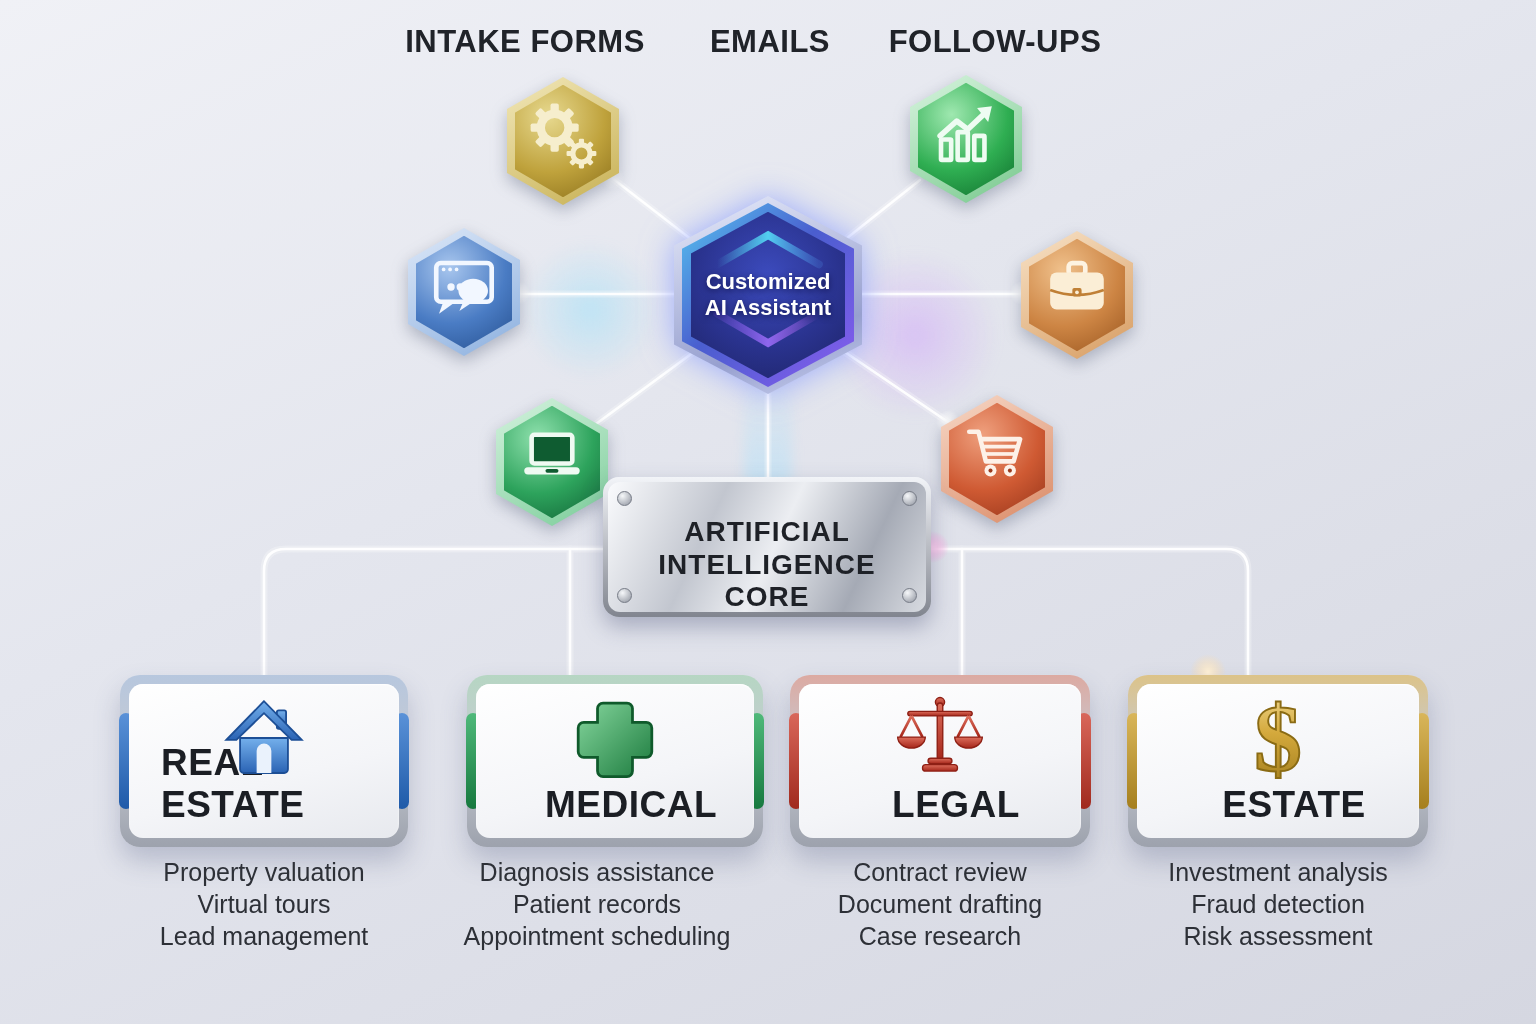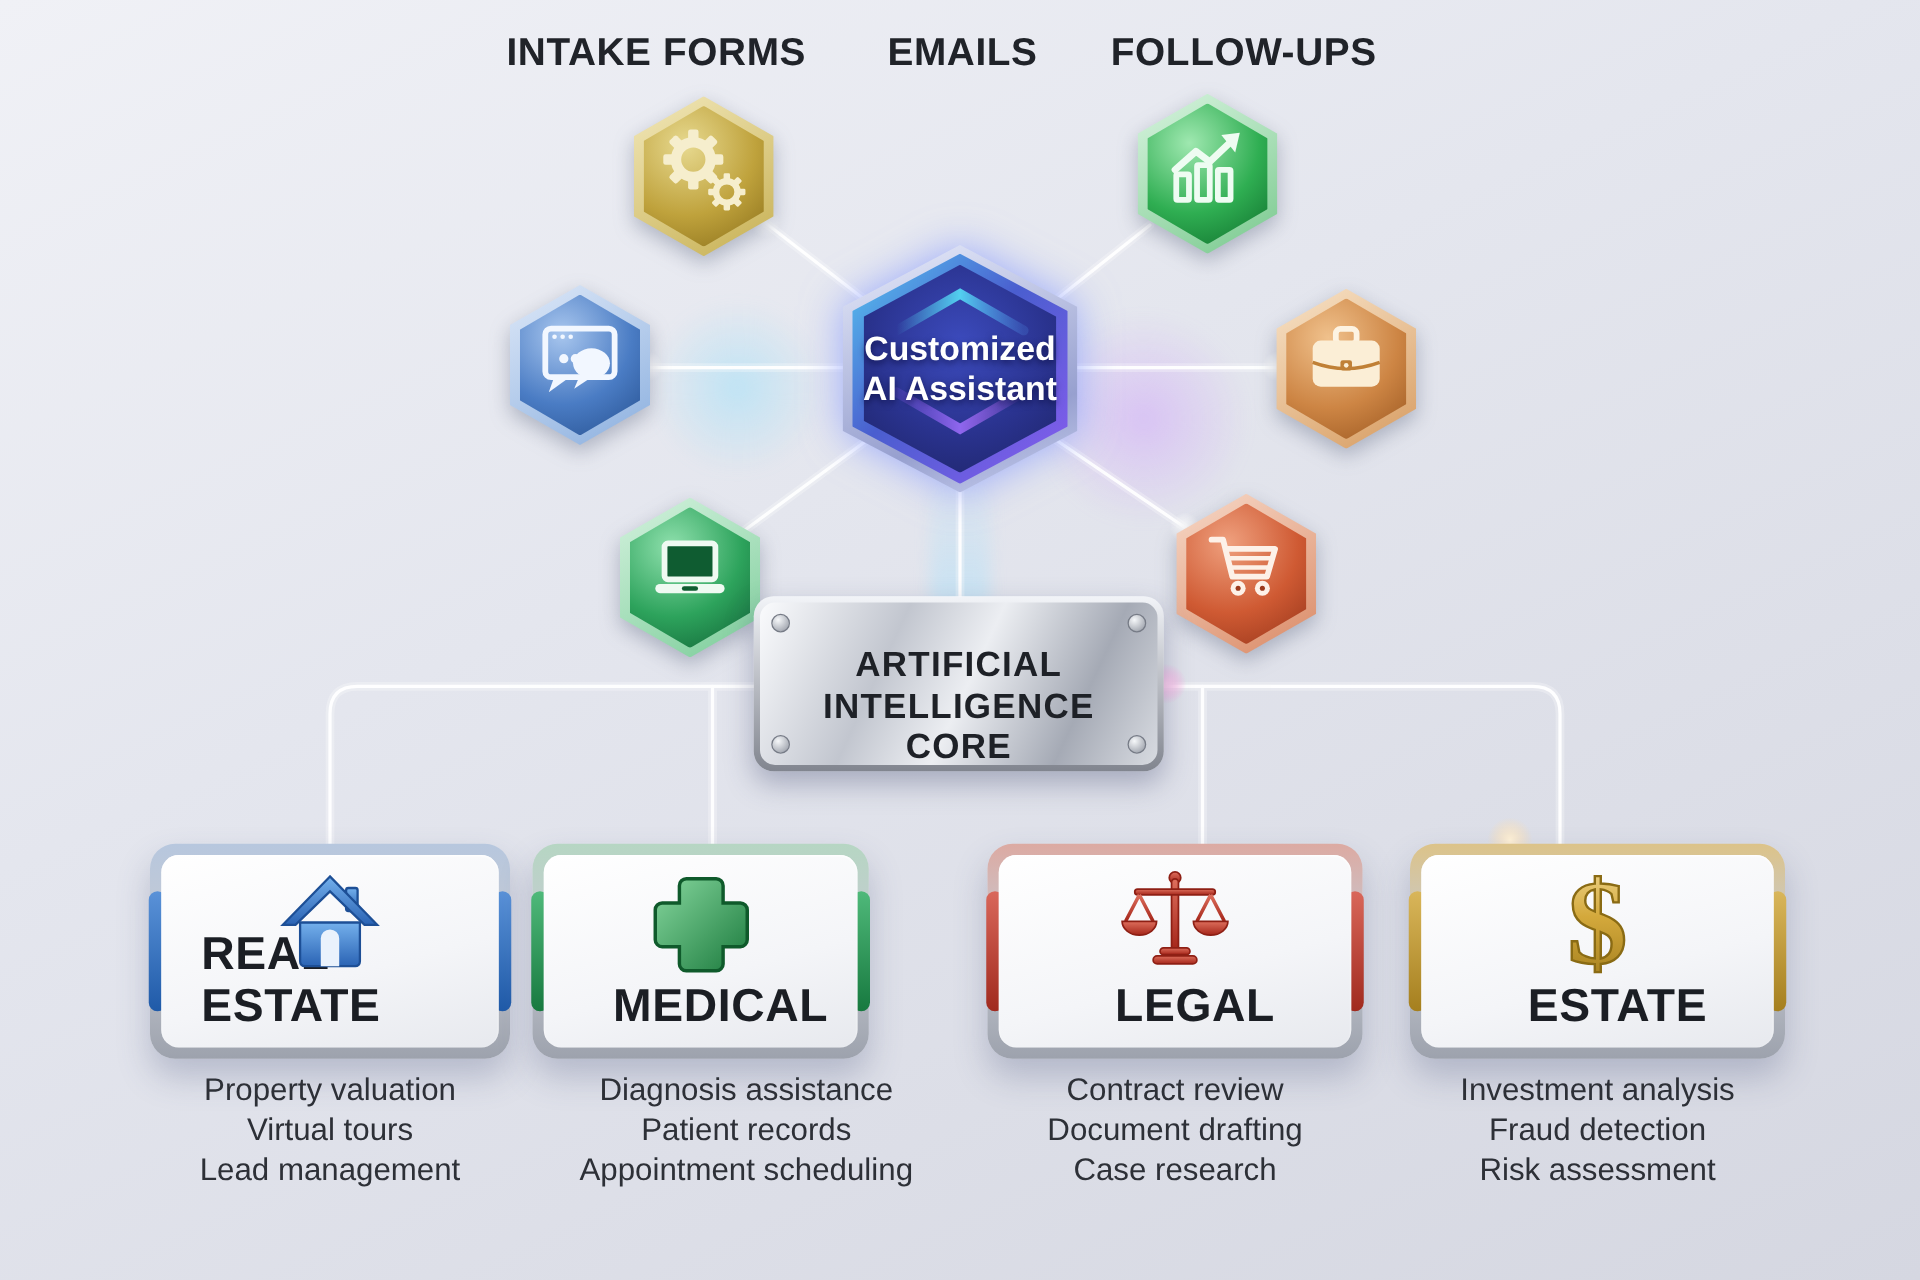--- a/index.html
+++ b/index.html
@@ -20,21 +20,21 @@
   .sat .bezel{position:absolute;inset:0;background:linear-gradient(150deg,var(--b1),var(--b2));}
   .sat .core{position:absolute;inset:6% 7%;background:radial-gradient(circle at 35% 28%,var(--c1),var(--c2) 55%,var(--c3) 100%);}
   .sat svg{position:absolute;inset:17%;z-index:2;}
   .center-hex{position:absolute;left:674px;top:196px;width:188px;height:198px;z-index:4;
     filter:drop-shadow(0 0 16px rgba(130,150,255,.75));}
   .center-hex .bezel{position:absolute;inset:0;background:linear-gradient(160deg,#e8ecfb,#97a0cf 70%,#c9d0ef);}
   .center-hex .ring{position:absolute;inset:3.5% 4%;background:linear-gradient(135deg,#56c9f1 0%,#4a5ecf 45%,#8a5cf0 100%);}
   .center-hex .dark{position:absolute;inset:8% 9%;background:radial-gradient(circle at 50% 38%,#3c4bbd 0%,#2a338f 55%,#1d2366 100%);}
   .center-hex .streaks{position:absolute;inset:8% 9%;z-index:2;}
   .center-label{position:absolute;inset:0;display:flex;flex-direction:column;align-items:center;justify-content:center;
-    z-index:3;color:#ffffff;font-weight:700;font-size:27px;line-height:1.2;text-shadow:0 2px 6px rgba(0,0,40,.6);}
+    z-index:3;color:#ffffff;font-weight:700;font-size:22px;line-height:1.2;text-shadow:0 2px 6px rgba(0,0,40,.6);}
   
   .wires{position:absolute;left:0;top:0;z-index:2;pointer-events:none;}
   
   .plate{position:absolute;left:603px;top:477px;width:328px;height:140px;border-radius:16px;z-index:4;
     background:linear-gradient(180deg,#f2f4f8,#81858f);padding:5px;box-sizing:border-box;
     box-shadow:0 10px 22px rgba(60,70,110,.35);}
   .plate-inner{position:relative;width:100%;height:100%;border-radius:12px;
     background:linear-gradient(115deg,#fafbfd 0%,#c2c6cf 32%,#eceef2 52%,#a5aab5 78%,#d8dbe1 100%);
     display:flex;flex-direction:column;align-items:center;justify-content:center;}
   .plate-text{font-size:28px;font-weight:700;letter-spacing:1px;color:#1e2127;line-height:1.16;text-align:center;margin-top:36px;}
@@ -279,21 +279,21 @@
           <rect x="64" y="20" width="10" height="20" rx="2" fill="url(#hse)" stroke="#1d4f96" stroke-width="2"></rect>
           <polygon points="50,10 9,52 20,52 50,23 80,52 91,52" fill="url(#hse)" stroke="#1d4f96" stroke-width="2"></polygon>
           <path d="M24,50 H76 V84 A4 4 0 0 1 72 88 H28 A4 4 0 0 1 24 84 Z" fill="url(#hse)" stroke="#1d4f96" stroke-width="2"></path>
           <path d="M42,88 V64 A8 8 0 0 1 58 64 V88 Z" fill="#eaf2fc"></path>
         </svg>
       </div>
       <div class="card-label">REAL ESTATE</div>
     </div>
   </div>
 
-  <div class="card" style="left:426px;width:269px;--rim:#b6d6c3;--a1:#4fb97a;--a2:#17793f">
+  <div class="card" style="left:467px;width:296px;--rim:#b6d6c3;--a1:#4fb97a;--a2:#17793f">
     <div class="card-bar l"></div>
     <div class="card-bar r"></div>
     <div class="card-face">
       <div class="card-ico">
         <svg width="100" height="92" viewBox="0 0 100 100">
           <defs>
             <linearGradient id="crs" x1="0" y1="0" x2="1" y2="1">
               <stop offset="0%" stop-color="#86d79e"></stop>
                 <stop offset="100%" stop-color="#1b7a3d"></stop>
             </linearGradient>

